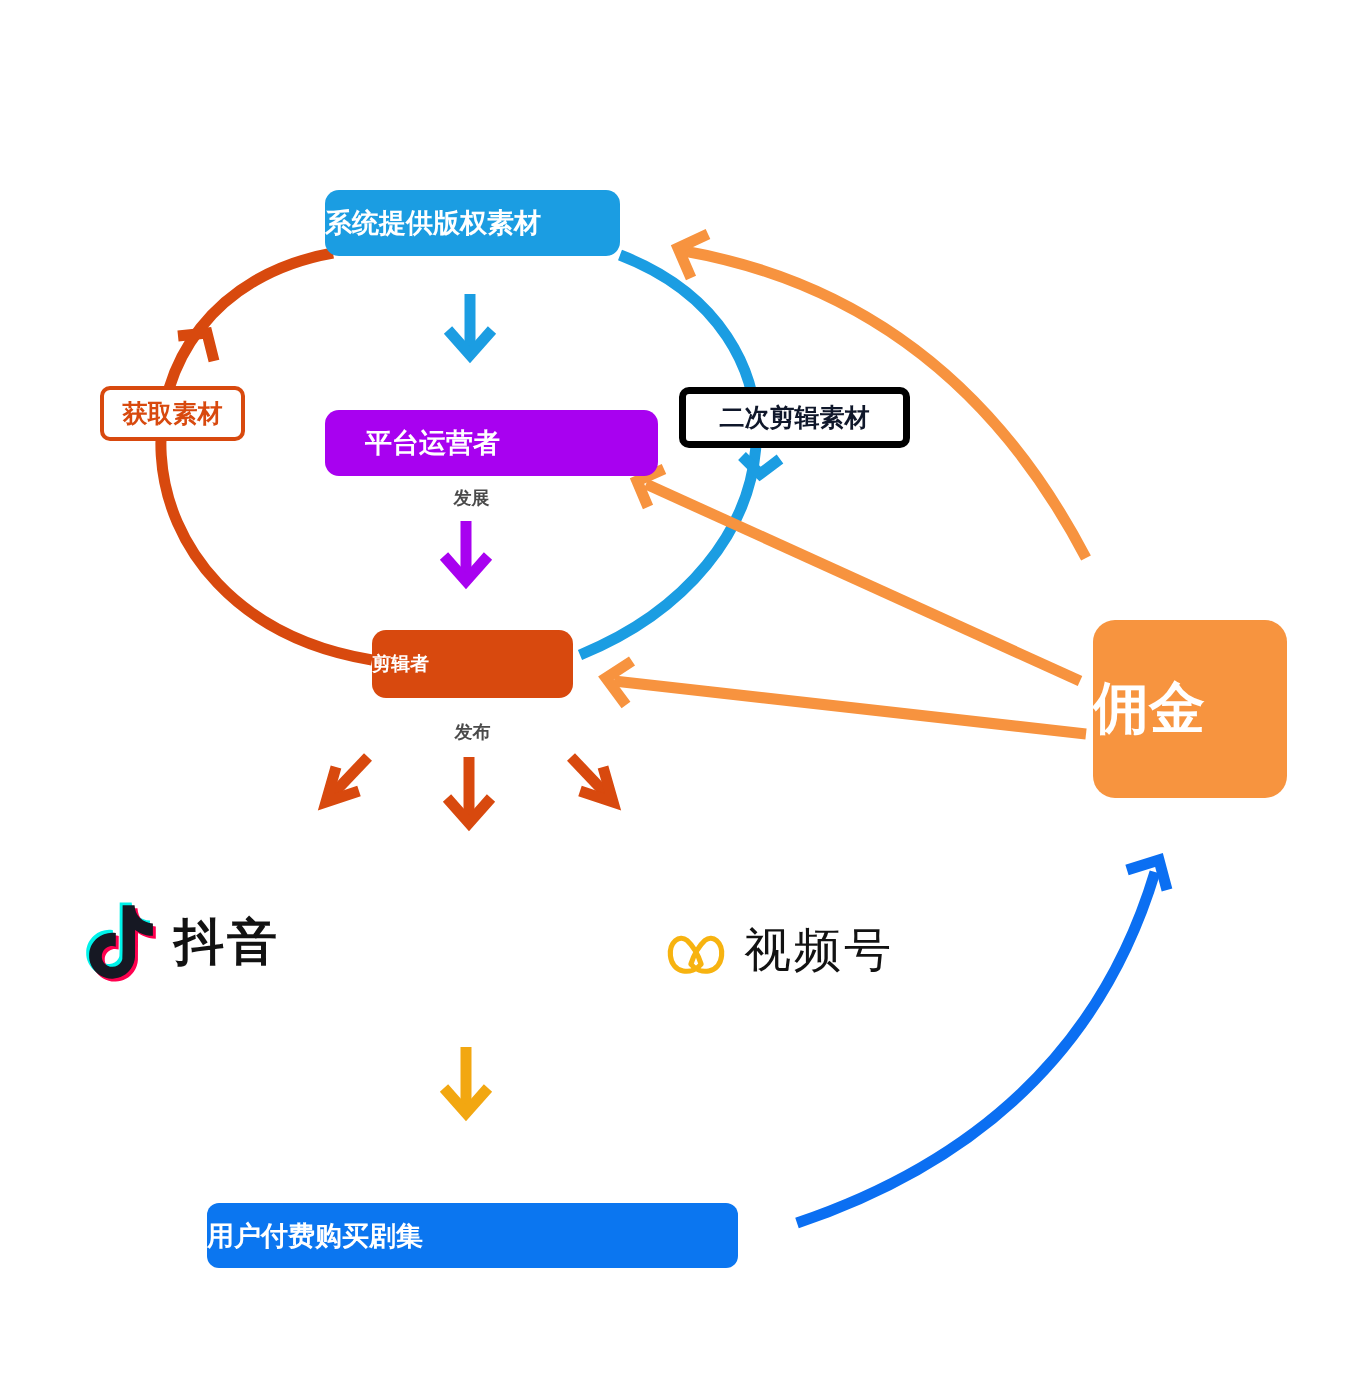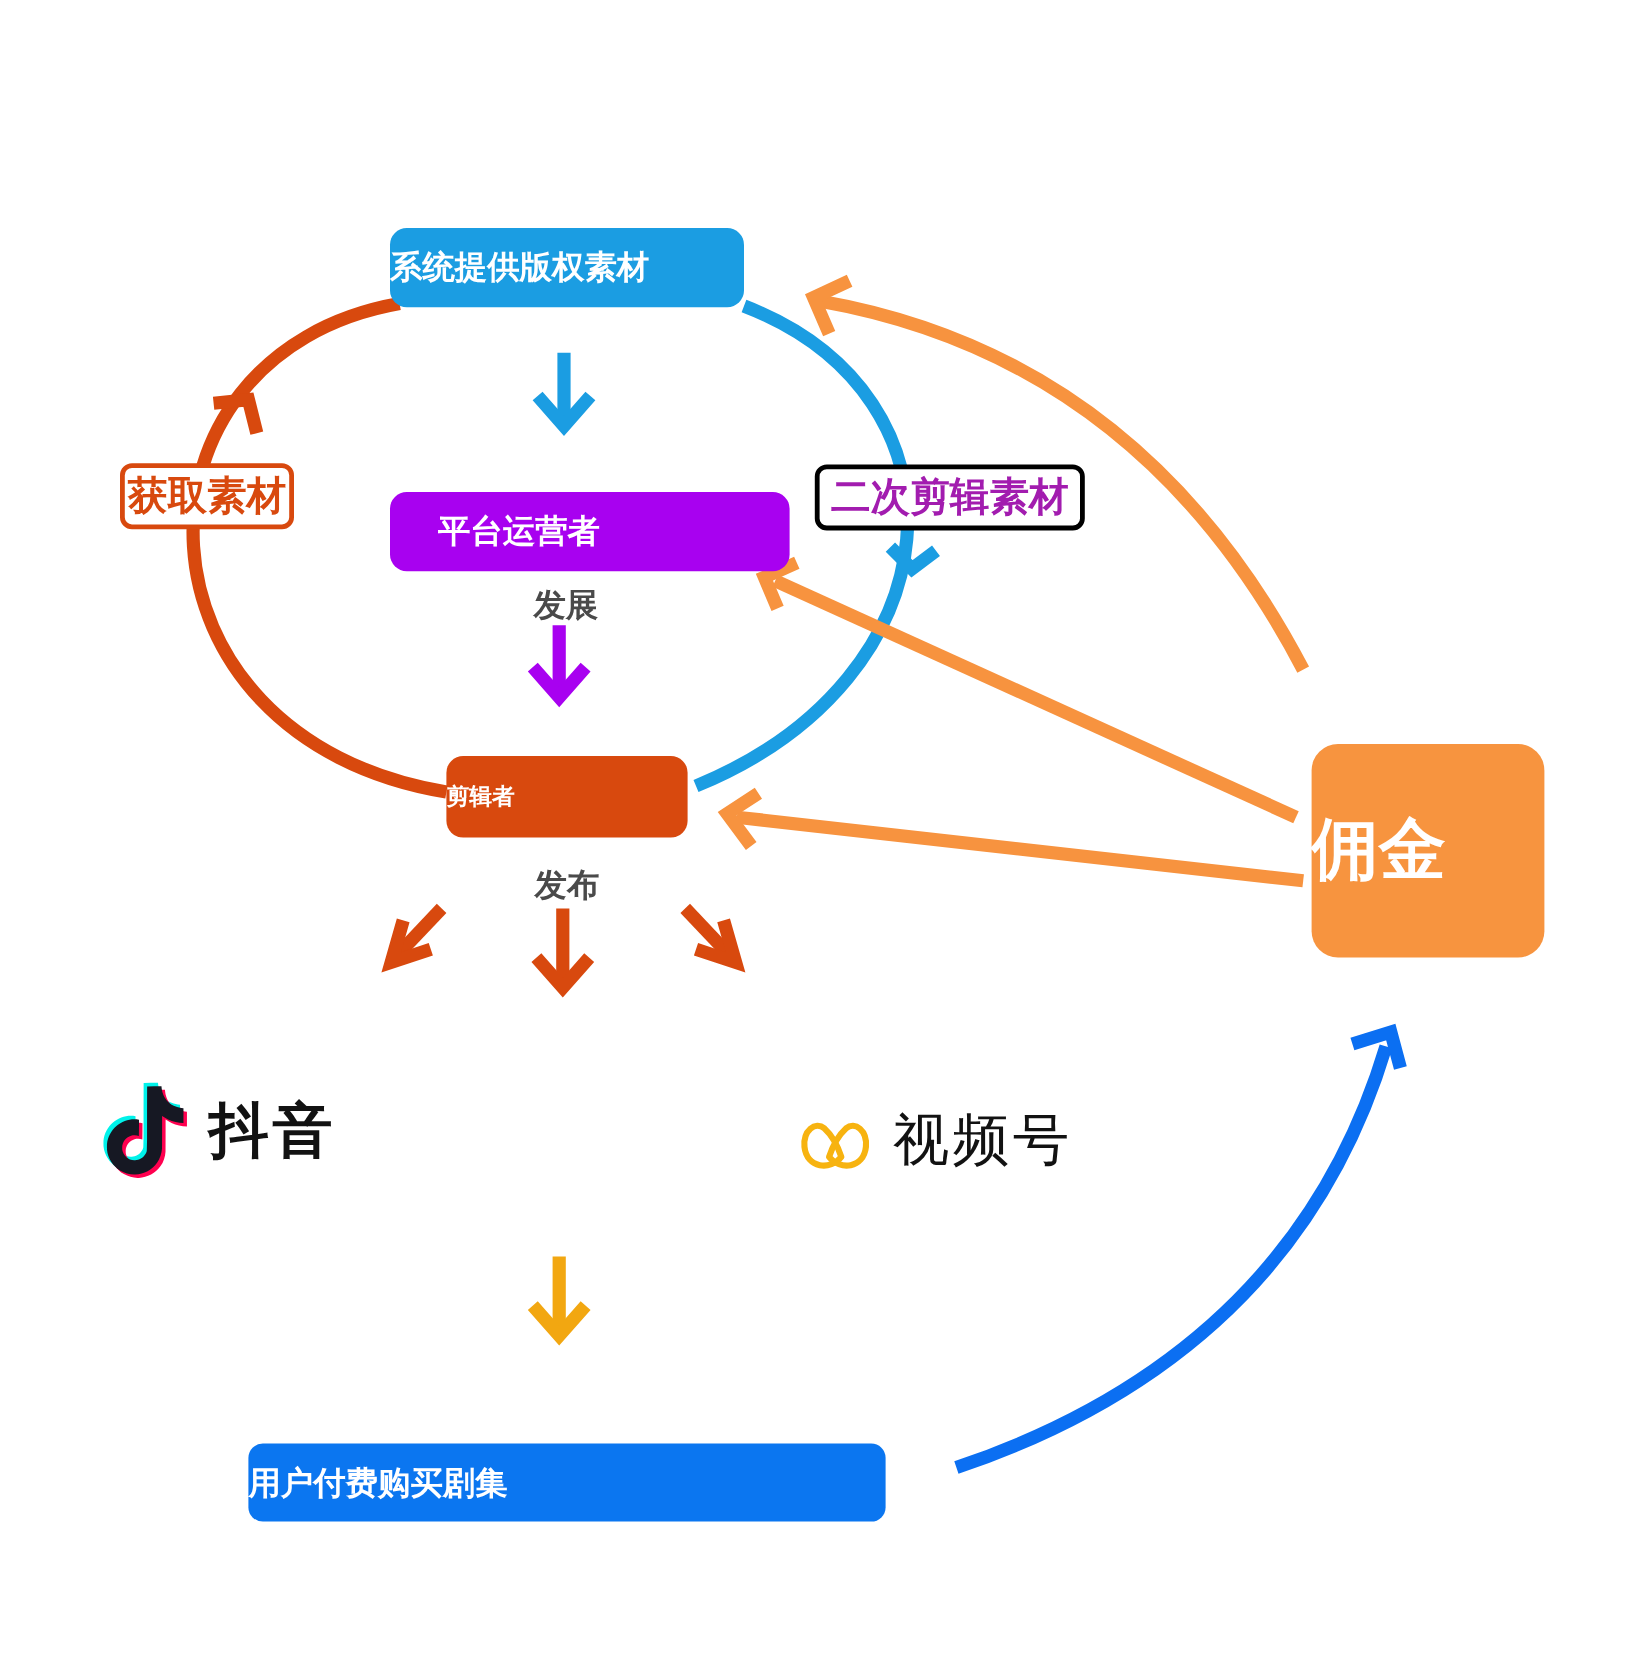--- a/index.html
+++ b/index.html
@@ -8,24 +8,24 @@
   .connectors{position:absolute;left:0;top:0;z-index:1;}
   .connectors path,.connectors line,.connectors polyline{fill:none;stroke-width:11px;}
   .node{position:absolute;z-index:2;display:flex;align-items:center;
         color:#fff;font-weight:700;border-radius:14px;}
   .node-sky{background:#1B9DE2;}
   .node-purple{background:#A801F0;padding-left:40px;}
   .node-red{background:#D8490E;}
   .node-blue{background:#0B76F0;border-radius:12px;}
   .node-orange{background:#F7943F;border-radius:22px;}
   .tag{position:absolute;z-index:2;display:flex;align-items:center;justify-content:center;
-       background:#fff;border-radius:10px;font-weight:600;font-size:33px;}
+       background:#fff;border-radius:10px;font-weight:600;font-size:25px;}
   .tag-red{border:4px solid #D8490E;color:#D8490E;}
-  .tag-blue{border:4px solid #000000;color:#a21caf;}
-  .flowtext{position:absolute;z-index:2;color:#4A4A4A;font-size:27px;font-weight:600;text-align:center;}
+  .tag-blue{border:7px solid #000000;color:#0f172a;}
+  .flowtext{position:absolute;z-index:2;color:#4A4A4A;font-size:18px;font-weight:600;text-align:center;}
   .platform{position:absolute;z-index:2;display:flex;align-items:center;height:88px;}
   .plabel{color:#121212;font-weight:700;font-size:50px;letter-spacing:3px;white-space:nowrap;}
   .plabel-medium{font-weight:500;font-size:47px;}
 </style>
 </head>
 <body>
 
 <div class="stage">
 
   <svg class="connectors" width="1367" height="1389" viewBox="0 0 1367 1389">

